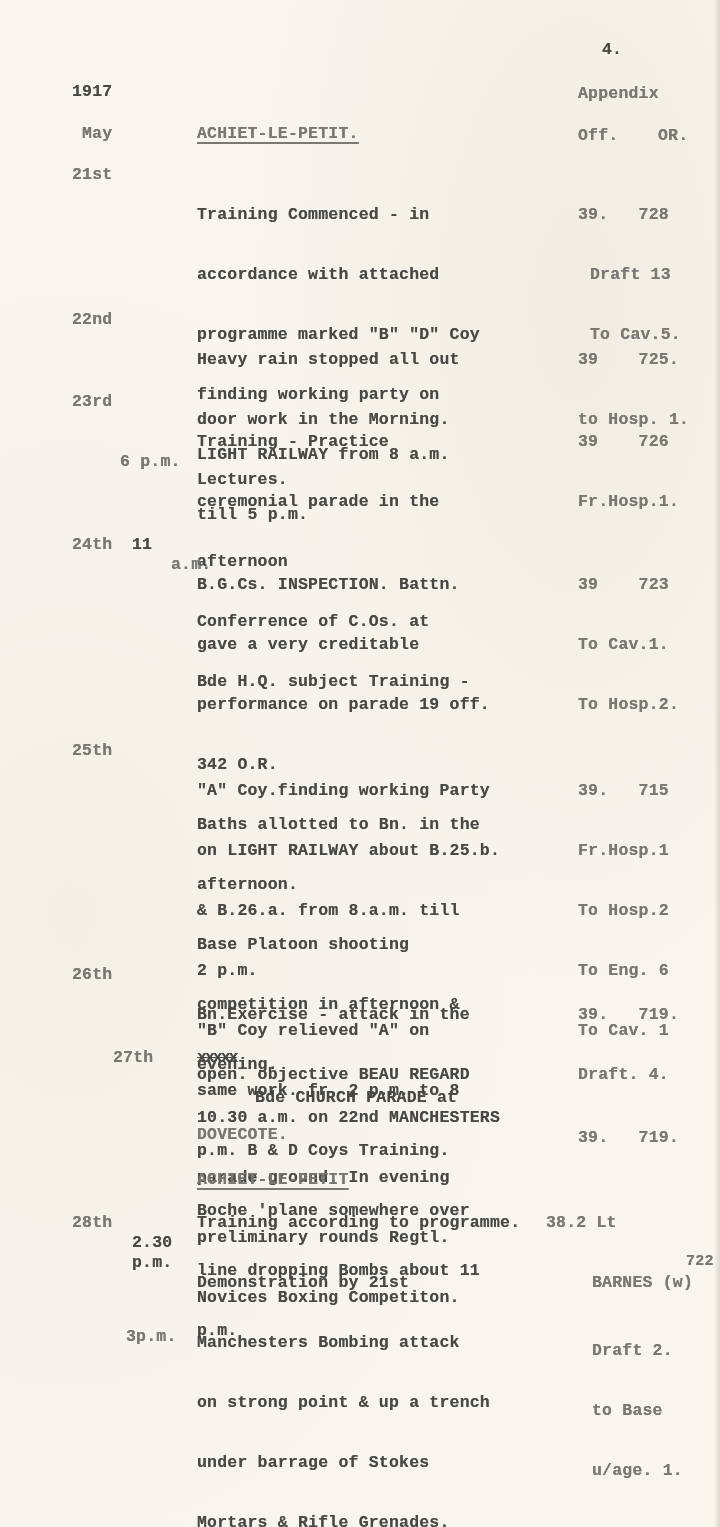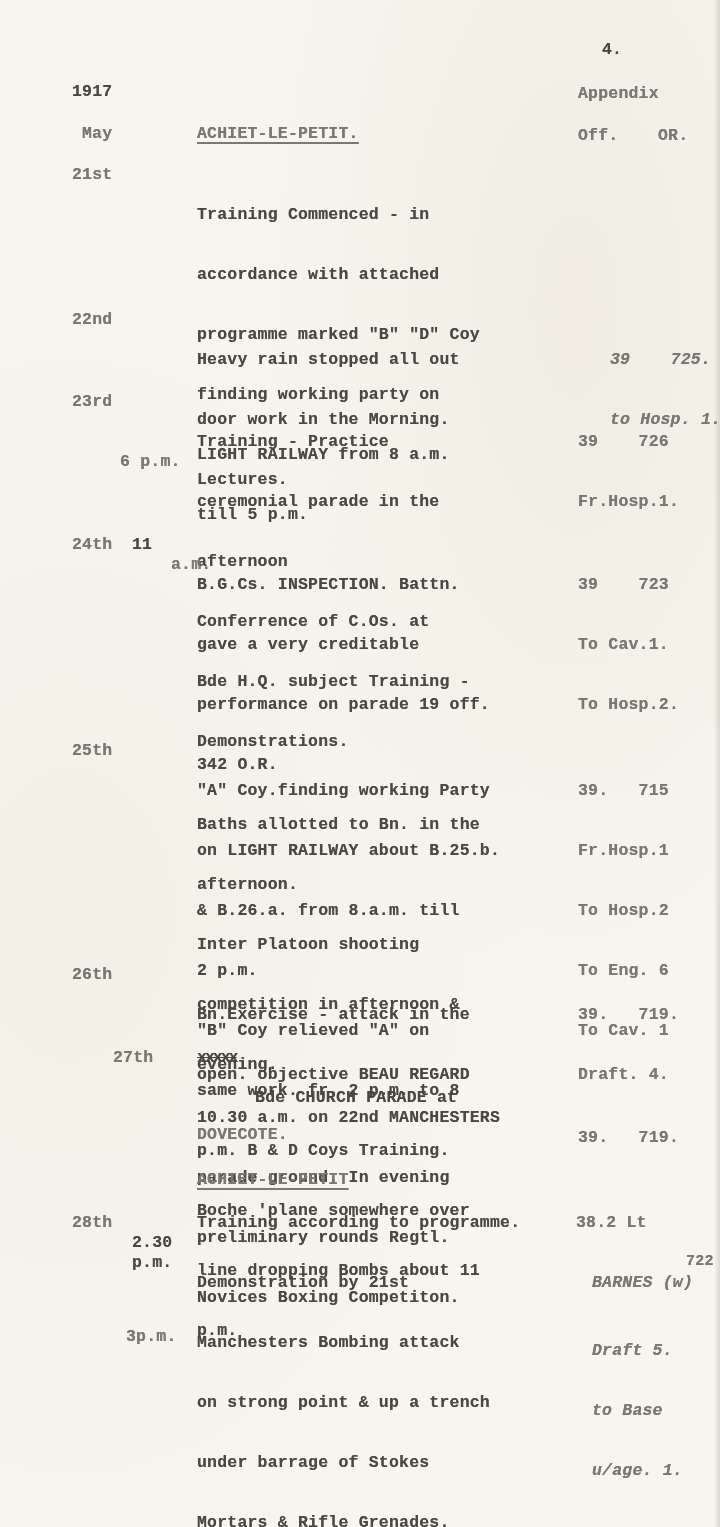--- a/index.html
+++ b/index.html
@@ -64,58 +64,62 @@
 
   <div class="abs bold faint" style="left:72px; top:165px;">21st</div>
   <div class="abs bold lines" style="left:197px; top:165px;">
     <div>Training Commenced - in</div>
     <div>accordance with attached</div>
     <div>programme marked "B" "D" Coy</div>
     <div>finding working party on</div>
     <div>LIGHT RAILWAY from 8 a.m.</div>
     <div>till 5 p.m.</div>
   </div>
+  <div class="abs bold faint lines" style="left:578px; top:165px;">
+    <div>39.   728</div>
+    <div style="padding-left:12px">Draft 13</div>
+    <div style="padding-left:12px">To Cav.5.</div>
+  </div>
 
   <div class="abs bold faint" style="left:72px; top:310px;">22nd</div>
   <div class="abs bold lines" style="left:197px; top:310px;">
     <div>Heavy rain stopped all out</div>
     <div>door work in the Morning.</div>
     <div>Lectures.</div>
   </div>
-  <div class="abs bold faint lines" style="left:610px; top:310px;font-style:italic;">
+  <div class="abs bold faint lines" style="left:578px; top:310px;">
     <div>39    725.</div>
     <div>to Hosp. 1.</div>
   </div>
 
   <div class="abs bold faint" style="left:72px; top:392px;">23rd</div>
   <div class="abs bold lines" style="left:197px; top:392px;">
     <div>Training - Practice</div>
     <div>ceremonial parade in the</div>
     <div>afternoon</div>
     <div>Conferrence of C.Os. at</div>
     <div>Bde H.Q. subject Training -</div>
-    <div>Demonstrations.</div>
   </div>
   <div class="abs bold faint" style="left:120px; top:452px;">6 p.m.</div>
   <div class="abs bold faint lines" style="left:578px; top:392px;">
     <div>39    726</div>
     <div>Fr.Hosp.1.</div>
   </div>
 
   <div class="abs bold faint" style="left:72px; top:535px;">24th</div>
   <div class="abs bold" style="left:132px; top:535px;">11</div>
   <div class="abs bold faint" style="left:132px; top:555px;margin-left:39px;">a.m.</div>
   <div class="abs bold lines" style="left:197px; top:535px;">
     <div>B.G.Cs. INSPECTION. Battn.</div>
     <div>gave a very creditable</div>
     <div>performance on parade 19 off.</div>
     <div>342 O.R.</div>
     <div>Baths allotted to Bn. in the</div>
     <div>afternoon.</div>
-    <div>Inter Platoon shooting</div>
+    <div>Base Platoon shooting</div>
     <div>competition in afternoon &amp;</div>
     <div>evening.</div>
   </div>
   <div class="abs bold faint lines" style="left:578px; top:535px;">
     <div>39    723</div>
     <div>To Cav.1.</div>
     <div>To Hosp.2.</div>
   </div>
 
   <div class="abs bold faint" style="left:72px; top:741px;">25th</div>
@@ -160,39 +164,39 @@
     <div>parade ground. In evening</div>
     <div>preliminary rounds Regtl.</div>
     <div>Novices Boxing Competiton.</div>
   </div>
   <div class="abs bold faint" style="left:578px; top:1128px;">39.   719.</div>
 
   <div class="abs bold faint u" style="left:197px; top:1170px;">ACHIET-LE-PETIT</div>
 
   <div class="abs bold faint" style="left:72px; top:1213px;">28th</div>
   <div class="abs bold" style="left:197px; top:1213px;">Training according to programme.</div>
-  <div class="abs bold faint" style="left:576px; top:1213px;">38.2 Lt</div>
+  <div class="abs bold faint" style="left:546px; top:1213px;">38.2 Lt</div>
   <div class="abs bold" style="left:132px; top:1233px;">2.30</div>
   <div class="abs bold" style="left:132px; top:1253px;">p.m.</div>
   <div class="abs bold lines" style="left:197px; top:1233px;">
     <div>Demonstration by 21st</div>
     <div>Manchesters Bombing attack</div>
     <div>on strong point &amp; up a trench</div>
     <div>under barrage of Stokes</div>
     <div style="height:14px;">Mortars &amp; Rifle Grenades.</div>
     
     
     
     
     
     
     
     
   </div>
   <div class="abs bold faint" style="left:126px; top:1327px;text-align:center;">3p.m.</div>
-  <div class="abs bold faint lines" style="left:592px; top:1233px;font-style:italic;">
+  <div class="abs bold faint lines" style="left:592px; top:1233px;">
     <div>BARNES (w)</div>
-    <div style="margin-top:8px">Draft 5.</div>
+    <div style="margin-top:8px">Draft 2.</div>
     <div>to Base</div>
     <div>u/age. 1.</div>
   </div>
   <div class="abs bold faint" style="left:678px; top:1252px; font-size:15px;margin-left:8px;">722</div>
 </div>
 
 </body></html>

